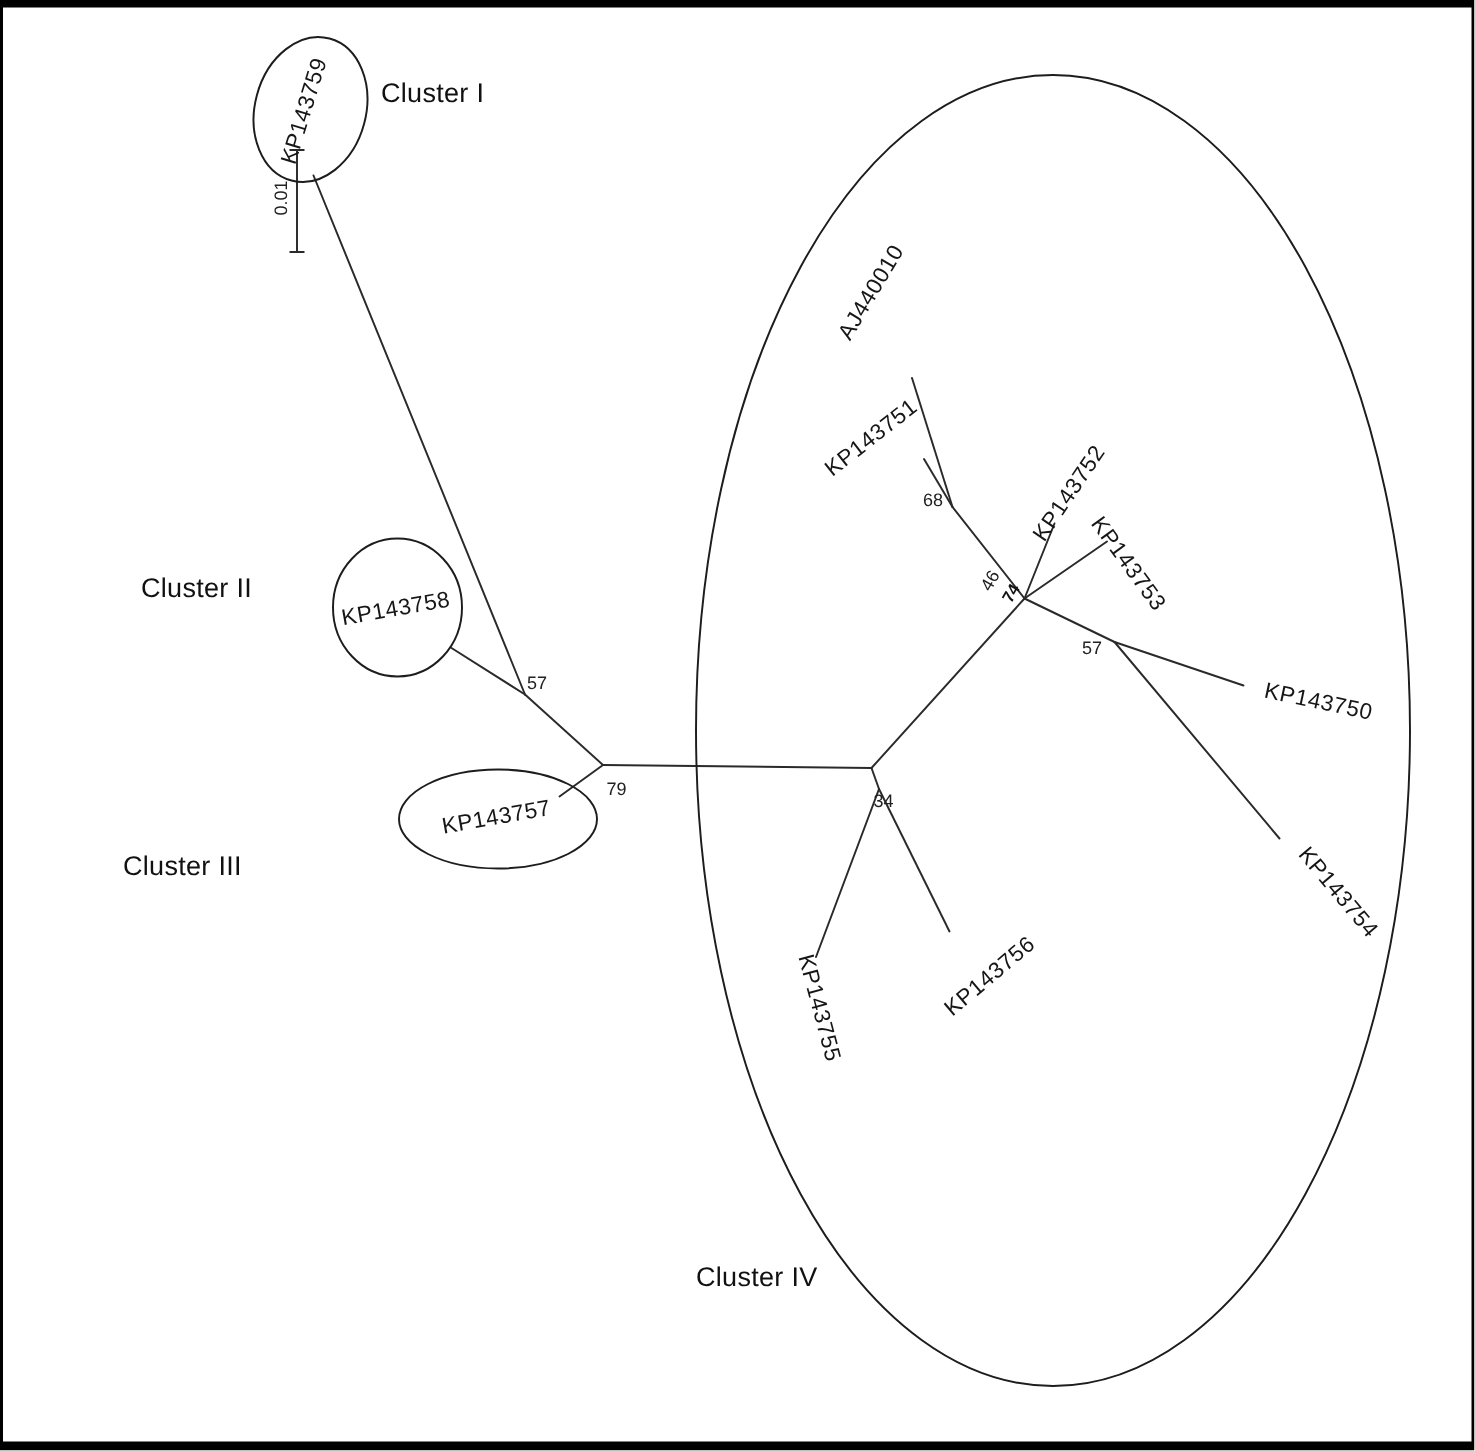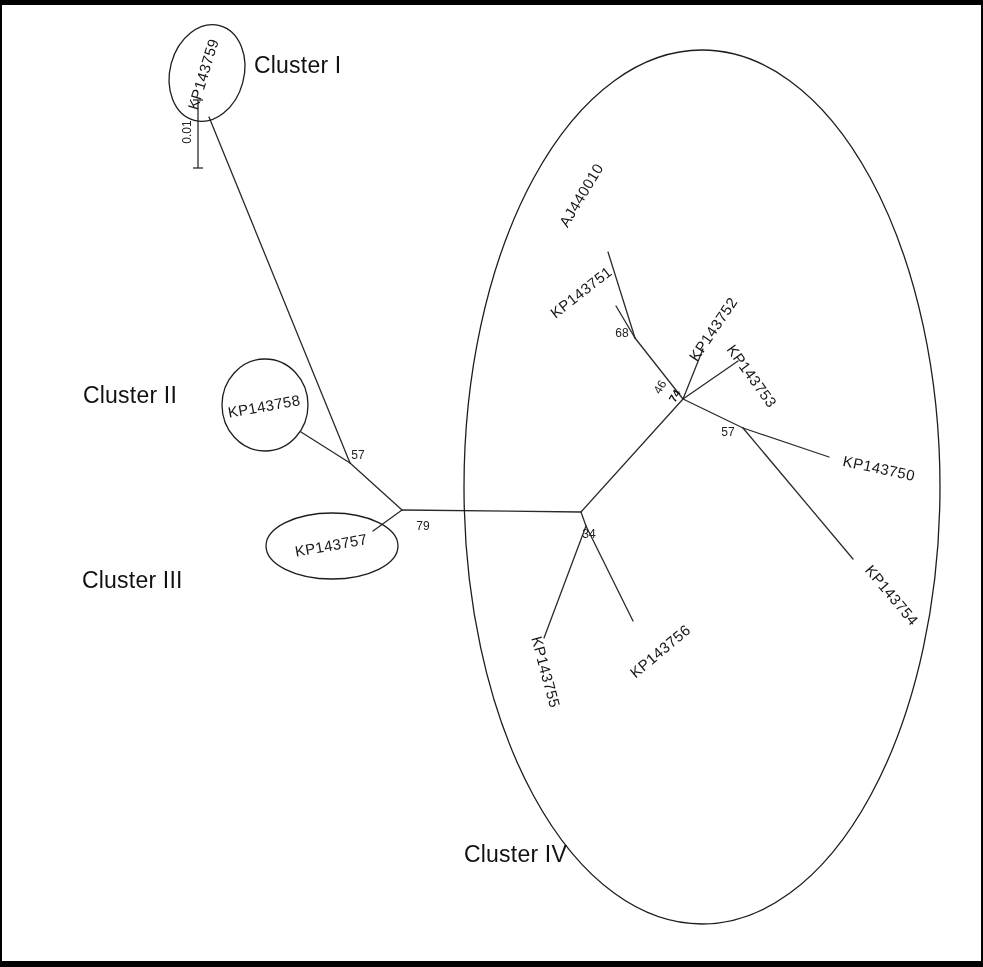--- a/index.html
+++ b/index.html
@@ -44,21 +44,21 @@
     font-size: 11px;
     font-weight: bold;
     color: #111111;
   }
   .scale-lbl {
     font-size: 12px;
     color: #222222;
   }
   .cluster {
     position: absolute;
-    font-size: 23px;
+    font-size: 18px;
     color: #111111;
     letter-spacing: 0.2px;
     white-space: nowrap;
     text-align: center;
   }
 </style>
 </head>
 <body>
 
 <div class="canvas">
@@ -102,27 +102,27 @@
   <span class="lbl tip" style="left:579px; top:190px; --r:-59deg">AJ440010</span>
   <span class="lbl tip" style="left:579px; top:287px; --r:-38deg">KP143751</span>
   <span class="lbl tip" style="left:711px; top:324px; --r:-56deg">KP143752</span>
   <span class="lbl tip" style="left:750px; top:371px; --r:54deg">KP143753</span>
   <span class="lbl tip" style="left:877px; top:463px; --r:12deg">KP143750</span>
   <span class="lbl tip" style="left:890px; top:590px; --r:50deg">KP143754</span>
   <span class="lbl tip" style="left:544px; top:667px; --r:75deg">KP143755</span>
   <span class="lbl tip" style="left:658px; top:646px; --r:-40deg">KP143756</span>
 
   <span class="lbl sup" style="left:356px; top:450px">57</span>
-  <span class="lbl sup" style="left:421px; top:521px">79</span>
+  <span class="lbl sup" style="left:409px; top:521px">79</span>
   <span class="lbl sup" style="left:620px; top:328px">68</span>
   <span class="lbl sup" style="left:658px; top:382px; --r:-60deg">46</span>
   <span class="lbl sup-bold" style="left:673px; top:391px; --r:-60deg">74</span>
   <span class="lbl sup" style="left:726px; top:427px">57</span>
   <span class="lbl sup" style="left:587px; top:529px">34</span>
 
   <span class="lbl scale-lbl" style="left:185px; top:127px; --r:-90deg">0.01</span>
 
   <span class="cluster" style="left:252px; top:47px">Cluster I</span>
-  <span class="cluster" style="left:81px; top:377px">Cluster II</span>
+  <span class="cluster" style="left:92px; top:377px">Cluster II</span>
   <span class="cluster" style="left:80px; top:562px">Cluster III</span>
   <span class="cluster" style="left:462px; top:836px">Cluster IV</span>
 
 </div>
 
 </body></html>

